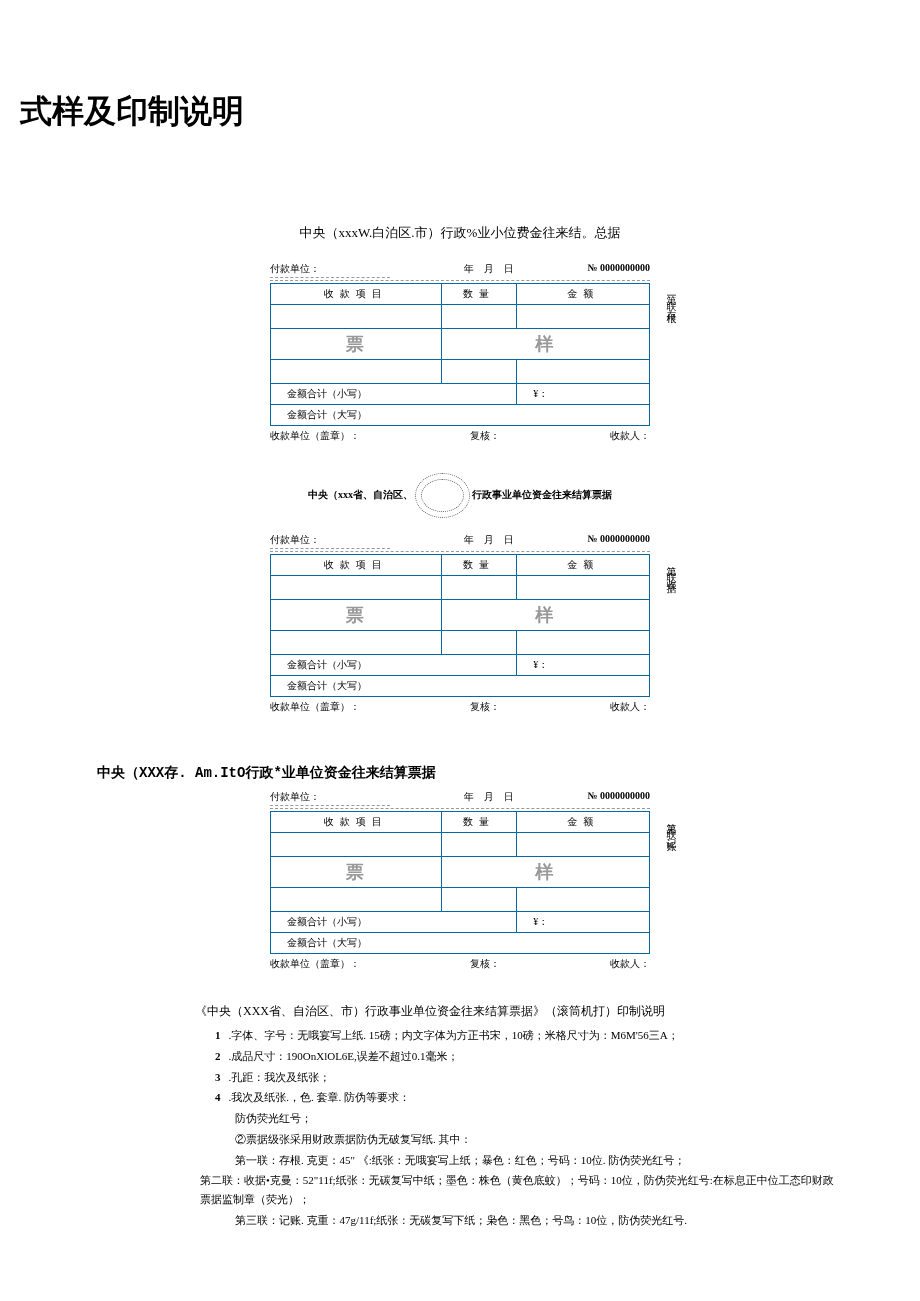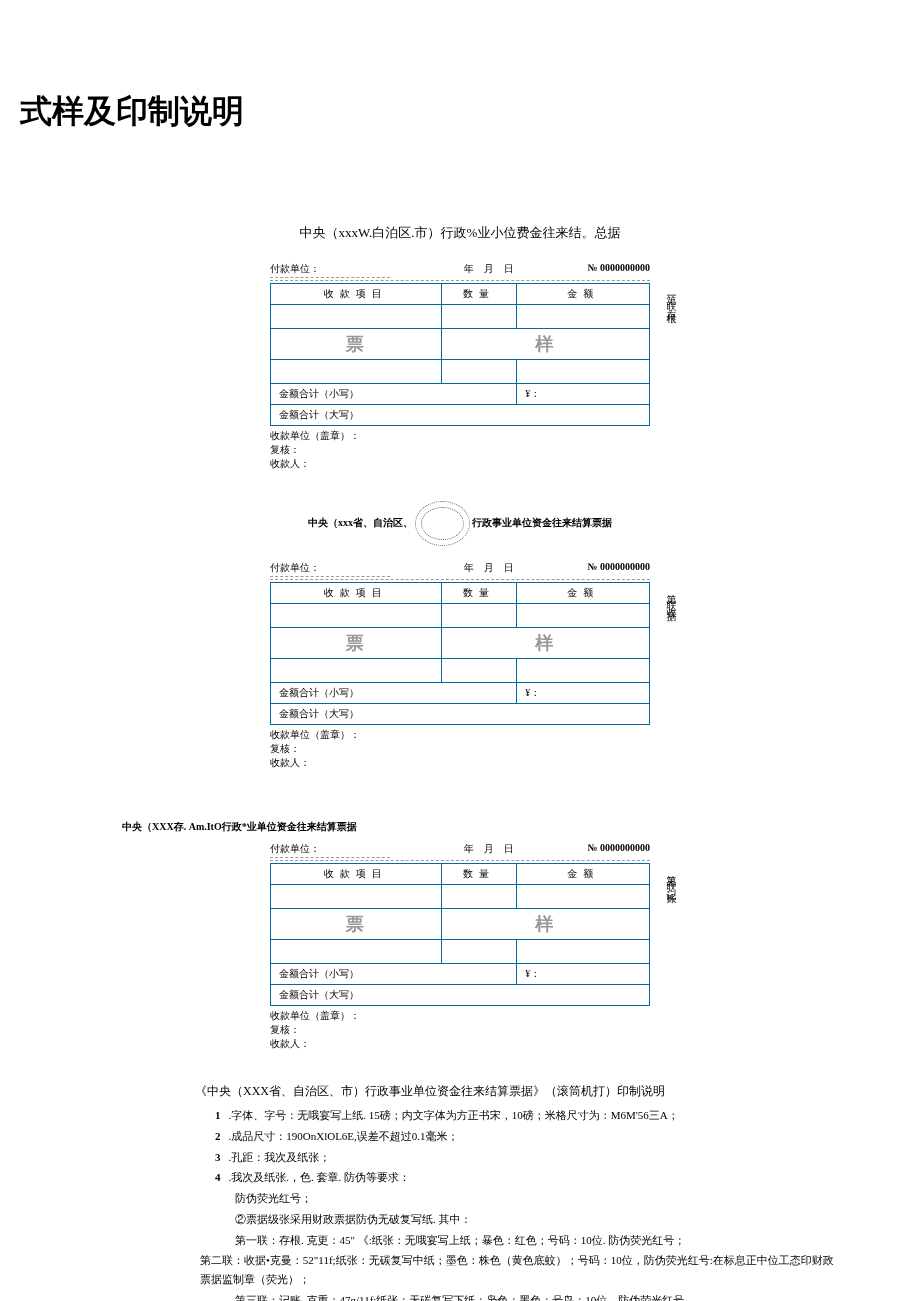--- a/index.html
+++ b/index.html
@@ -109,44 +109,44 @@
       position: relative;
     }
     .watermark-text {
       color: #999;
       font-size: 18px;
       font-weight: bold;
       letter-spacing: 2px;
     }
     .voucher-table .sum-row td {
       text-align: left;
-      padding-left: 8px;
+      padding-left: 16px;
       height: 18px;
     }
     .voucher-footer {
       display: flex;
       justify-content: space-between;
       font-size: 10px;
       margin-top: 3px;
-      flex-direction: column;
     }
     .side-label {
       position: absolute;
       right: -30px;
       top: 25px;
       font-size: 10px;
       writing-mode: vertical-rl;
       letter-spacing: 3px;
       line-height: 1.8;
     }
     .voucher-title-inline {
-      font-size: 10px;
+      font-size: 14px;
       margin-bottom: 5px;
-      margin-left: 102px;
-      font-weight: bold;
+      margin-left: 77px;
+      font-weight: bold;
+      font-family: Liberation Mono, monospace;
     }
     .instructions {
       margin-top: 22px;
       margin-left: 175px;
       margin-right: 60px;
       font-size: 11px;
       line-height: 1.7;
     }
     .instructions-title {
       font-size: 12px;

